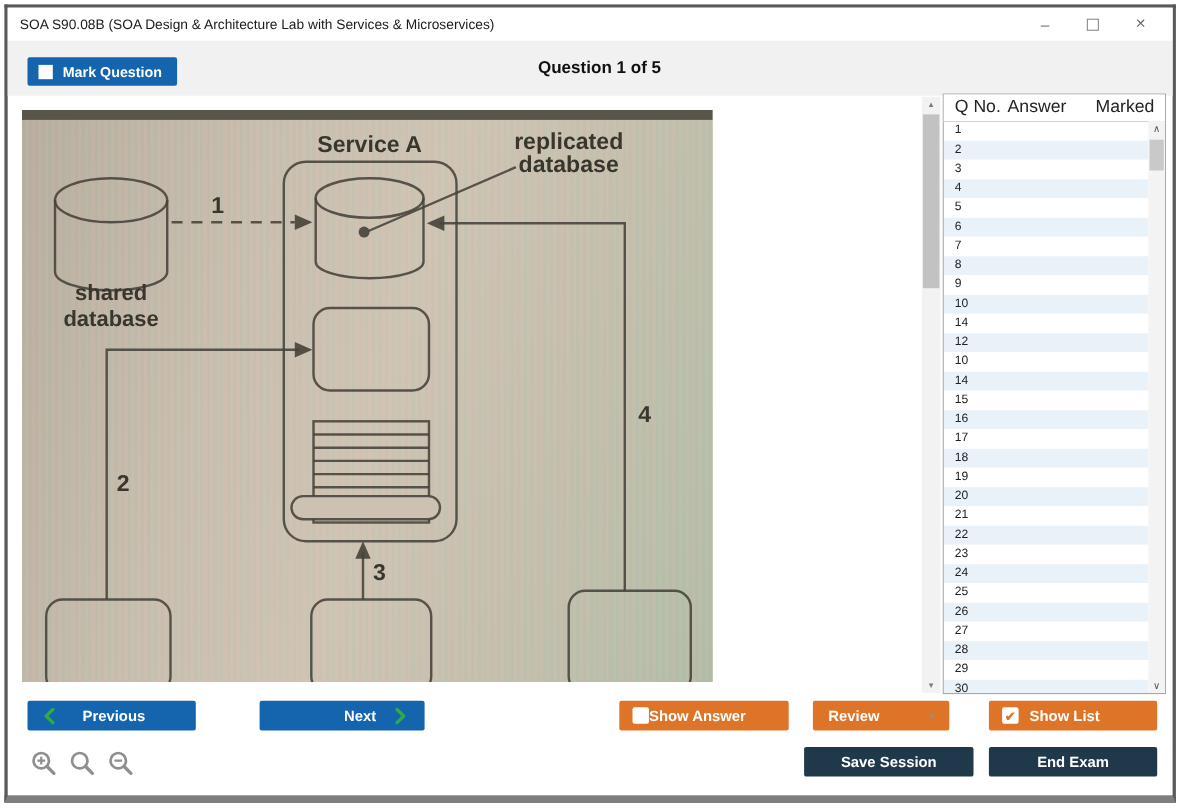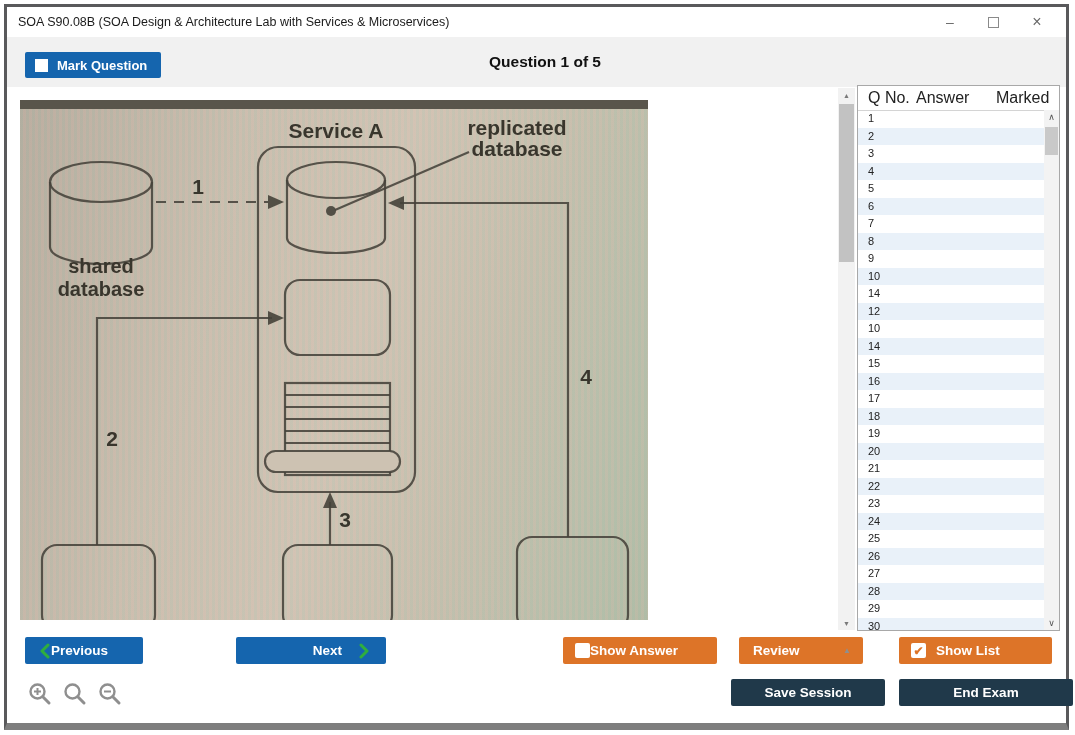--- a/index.html
+++ b/index.html
@@ -62,27 +62,27 @@
     font-size:9px;color:#555;cursor:pointer;}
   .tbl-scroll .arr.up{top:0;}
   .tbl-scroll .arr.down{bottom:0;}
   .tbl-scroll .thumb{position:absolute;left:1px;top:17px;width:13px;height:28px;background:#c9c9c9;cursor:pointer;}
   
   .btn{position:absolute;height:27px;border:none;border-radius:2px;display:flex;align-items:center;cursor:pointer;
     color:#fff;font-size:13.5px;font-weight:700;font-family:"Liberation Sans",sans-serif;box-sizing:border-box;}
   .btn-blue{background:#1565ae;}
   .btn-orange{background:#dd7428;}
   .btn-dark{background:#20394a;font-weight:600;justify-content:center;}
-  .btn-prev{left:18px;top:630px;width:118px;padding-left:14px;}
+  .btn-prev{left:18px;top:630px;width:153px;padding-left:14px;gap:24px;}
   .btn-next{left:185px;top:630px;width:150px;justify-content:flex-end;padding-right:16px;gap:16px;margin-left:44px;}
   .btn-show-answer{left:556px;top:630px;width:154px;padding-left:12px;gap:0;}
   .btn-review{left:724px;top:630px;width:124px;padding-left:14px;position:absolute;margin-left:8px;}
   .btn-show-list{left:892px;top:630px;width:153px;padding-left:12px;gap:10px;}
   .btn-save{left:724px;top:672px;width:154px;}
-  .btn-end{left:892px;top:672px;width:174px;}
+  .btn-end{left:892px;top:672px;width:153px;}
   .btn .cb{width:15px;height:15px;background:#fff;border-radius:2px;flex:0 0 auto;
     display:flex;align-items:center;justify-content:center;}
   .btn .cb .chk{color:#dd7428;font-size:12px;font-weight:700;line-height:1;}
   .review-arrow{position:absolute;right:12px;top:0;height:27px;display:flex;align-items:center;font-size:8px;color:#8f8f8f;}
   
   .zoom-tools{position:absolute;left:20px;top:674px;display:flex;gap:9px;}
   .zoom-ic{width:26px;height:26px;cursor:pointer;}
 </style>
 </head>
 <body>

